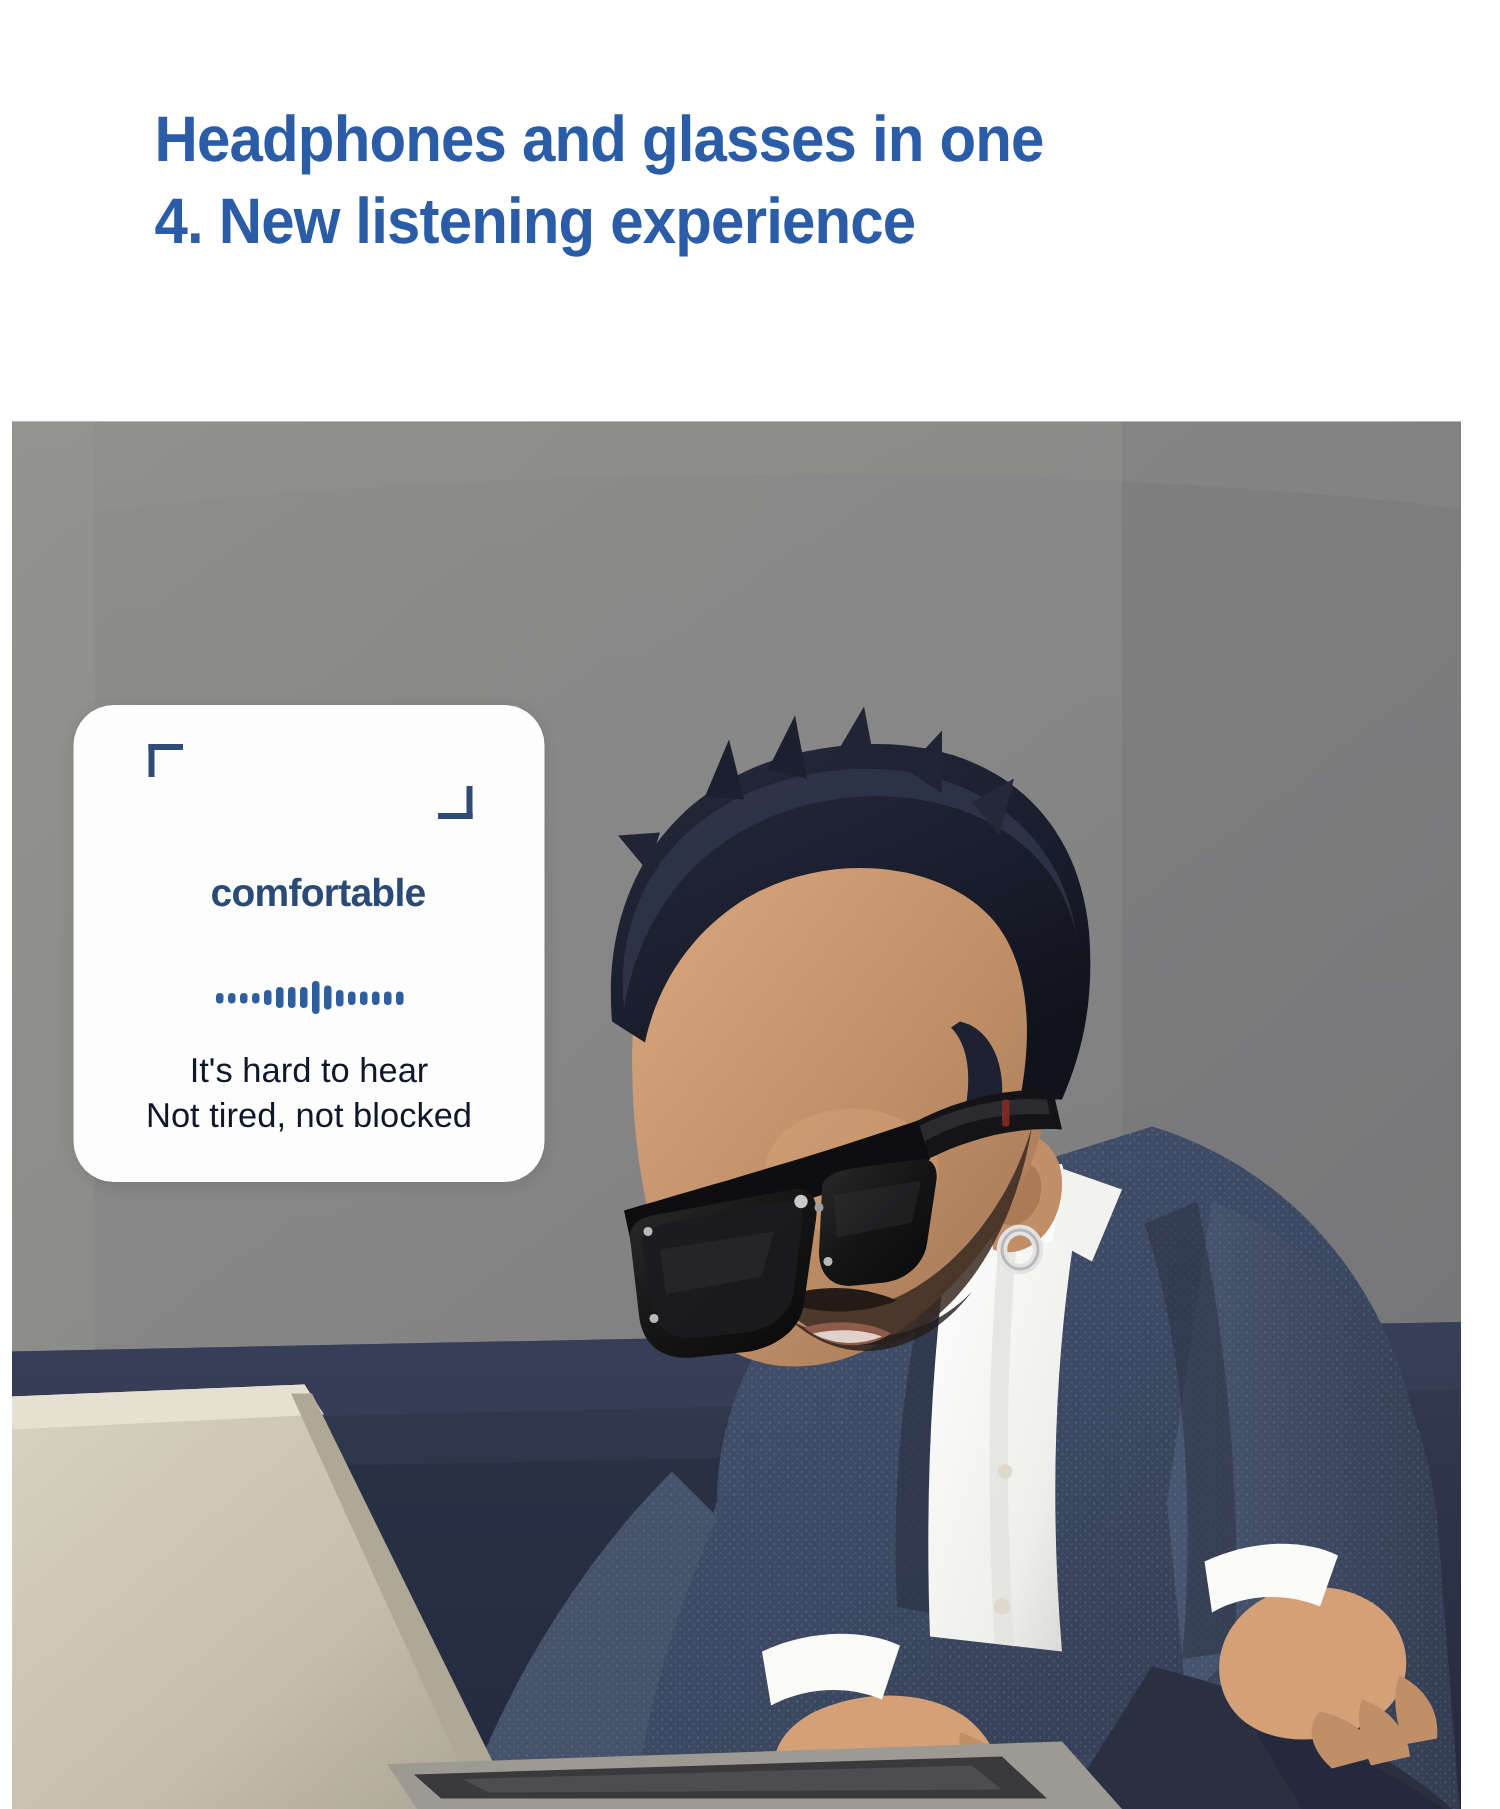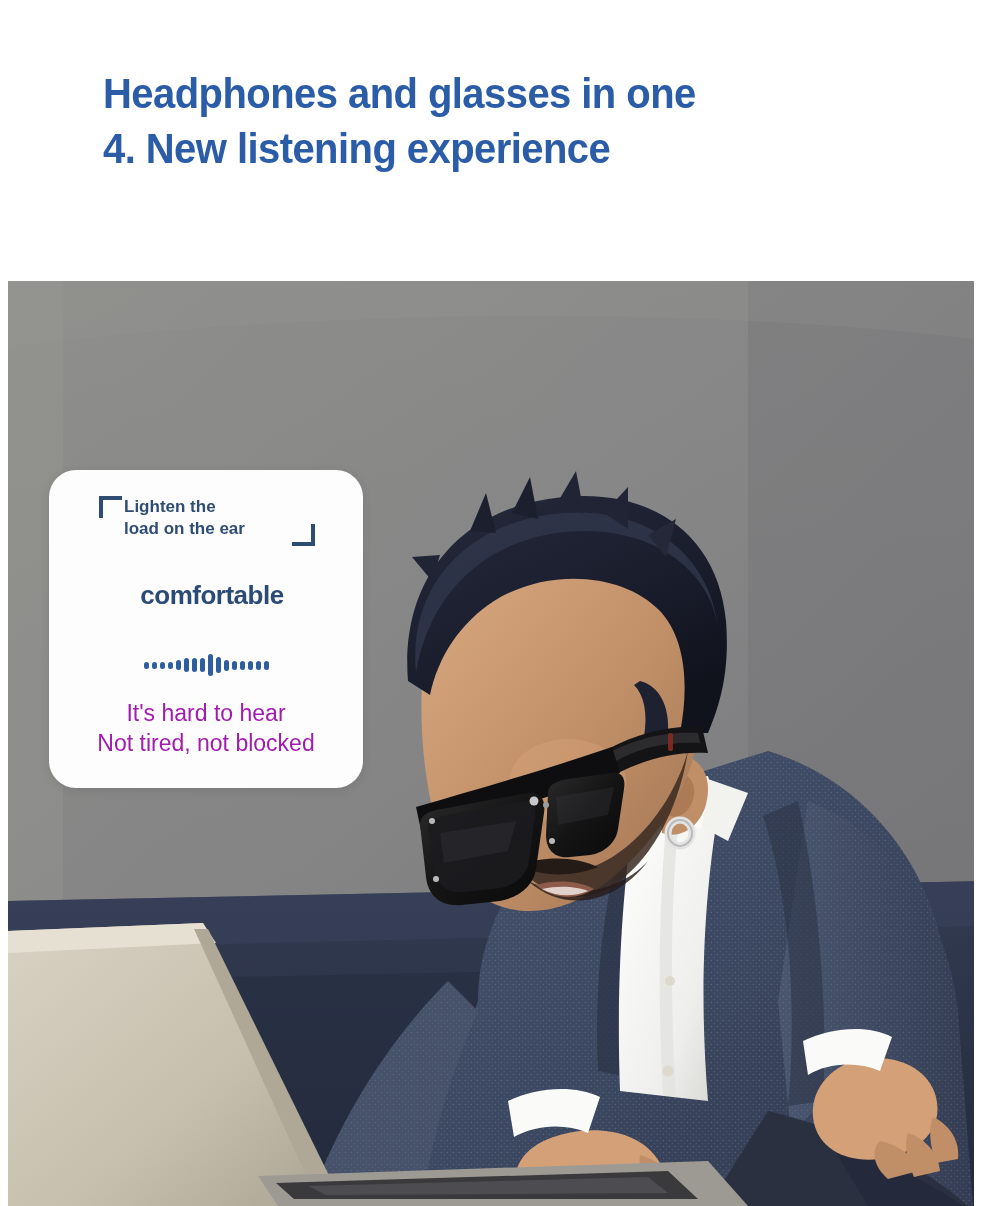--- a/index.html
+++ b/index.html
@@ -60,21 +60,21 @@
     position:absolute;left:6px;top:110px;width:314px;text-align:center;
     color:#2a4a77;font-weight:bold;font-size:26px;letter-spacing:-0.5px;
   }
   .wave{
     position:absolute;left:0;top:182px;width:314px;height:26px;
     display:flex;align-items:center;justify-content:center;gap:3px;
   }
   .wave i{display:block;width:5px;border-radius:3px;background:#2f5e9e;}
   .tagline{
     position:absolute;left:0;top:228px;width:314px;text-align:center;
-    color:#a21caf;font-size:23px;line-height:30px;font-weight:normal;
+    color:#0f172a;font-size:23px;line-height:30px;font-weight:normal;
     white-space:pre-line;
   }
 </style>
 </head>
 <body>
 
 <div class="page">
 
   <div class="heading">
     <span class="hl">Headphones and glasses in one</span>
@@ -263,22 +263,20 @@
       <rect x="0" y="0" width="980" height="925" fill="none"></rect>
       <path d="M0 0 L980 0 L980 60 C700 24 300 28 0 66 Z" fill="#9a9a96" opacity="0.18"></path>
     </svg>
   </div>
 
   <div class="card">
 
     <div class="kicker-wrap">
       <span class="brk brk-tl"></span>
       <span class="brk brk-br"></span>
-      <div class="kicker">Lighten the
-load on the ear</div>
     </div>
 
     <div class="bigword">comfortable</div>
 
     <div class="wave">
         <i style="height: 7px; background: rgb(47, 94, 158);"></i>
         <i style="height: 7px; background: rgb(47, 94, 158);"></i>
         <i style="height: 7px; background: rgb(47, 94, 158);"></i>
         <i style="height: 7px; background: rgb(47, 94, 158);"></i>
         <i style="height: 10px; background: rgb(47, 94, 158);"></i>

